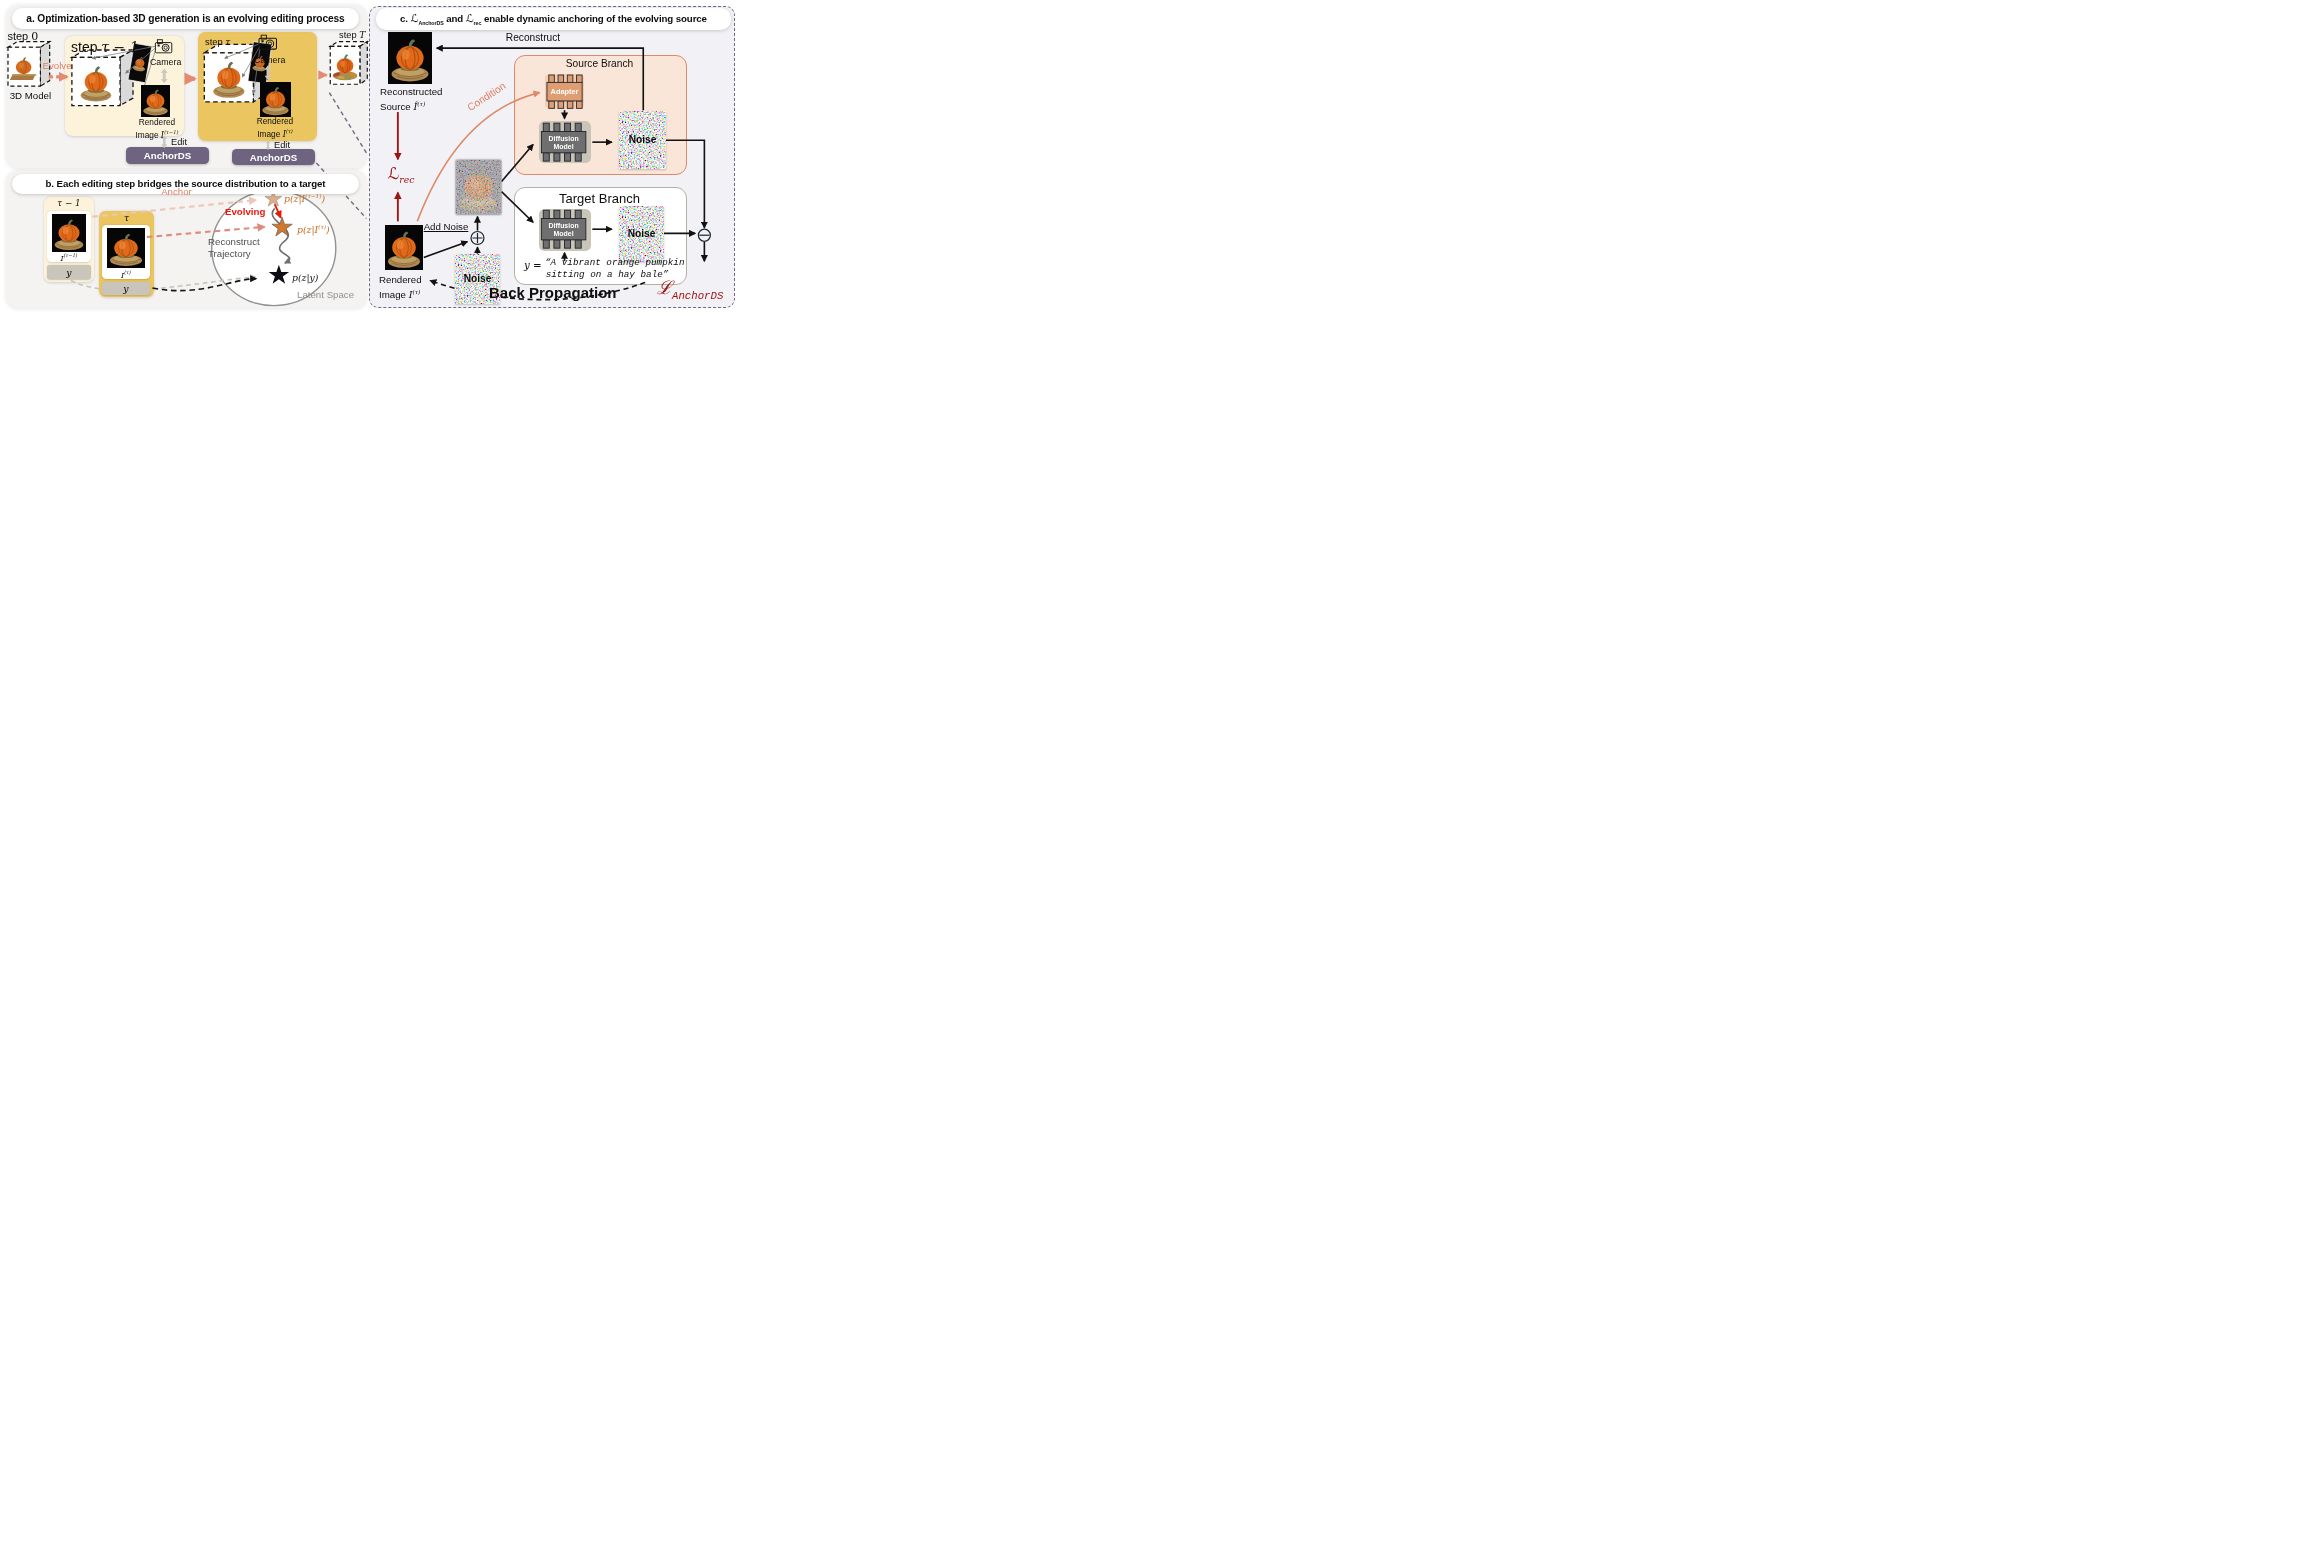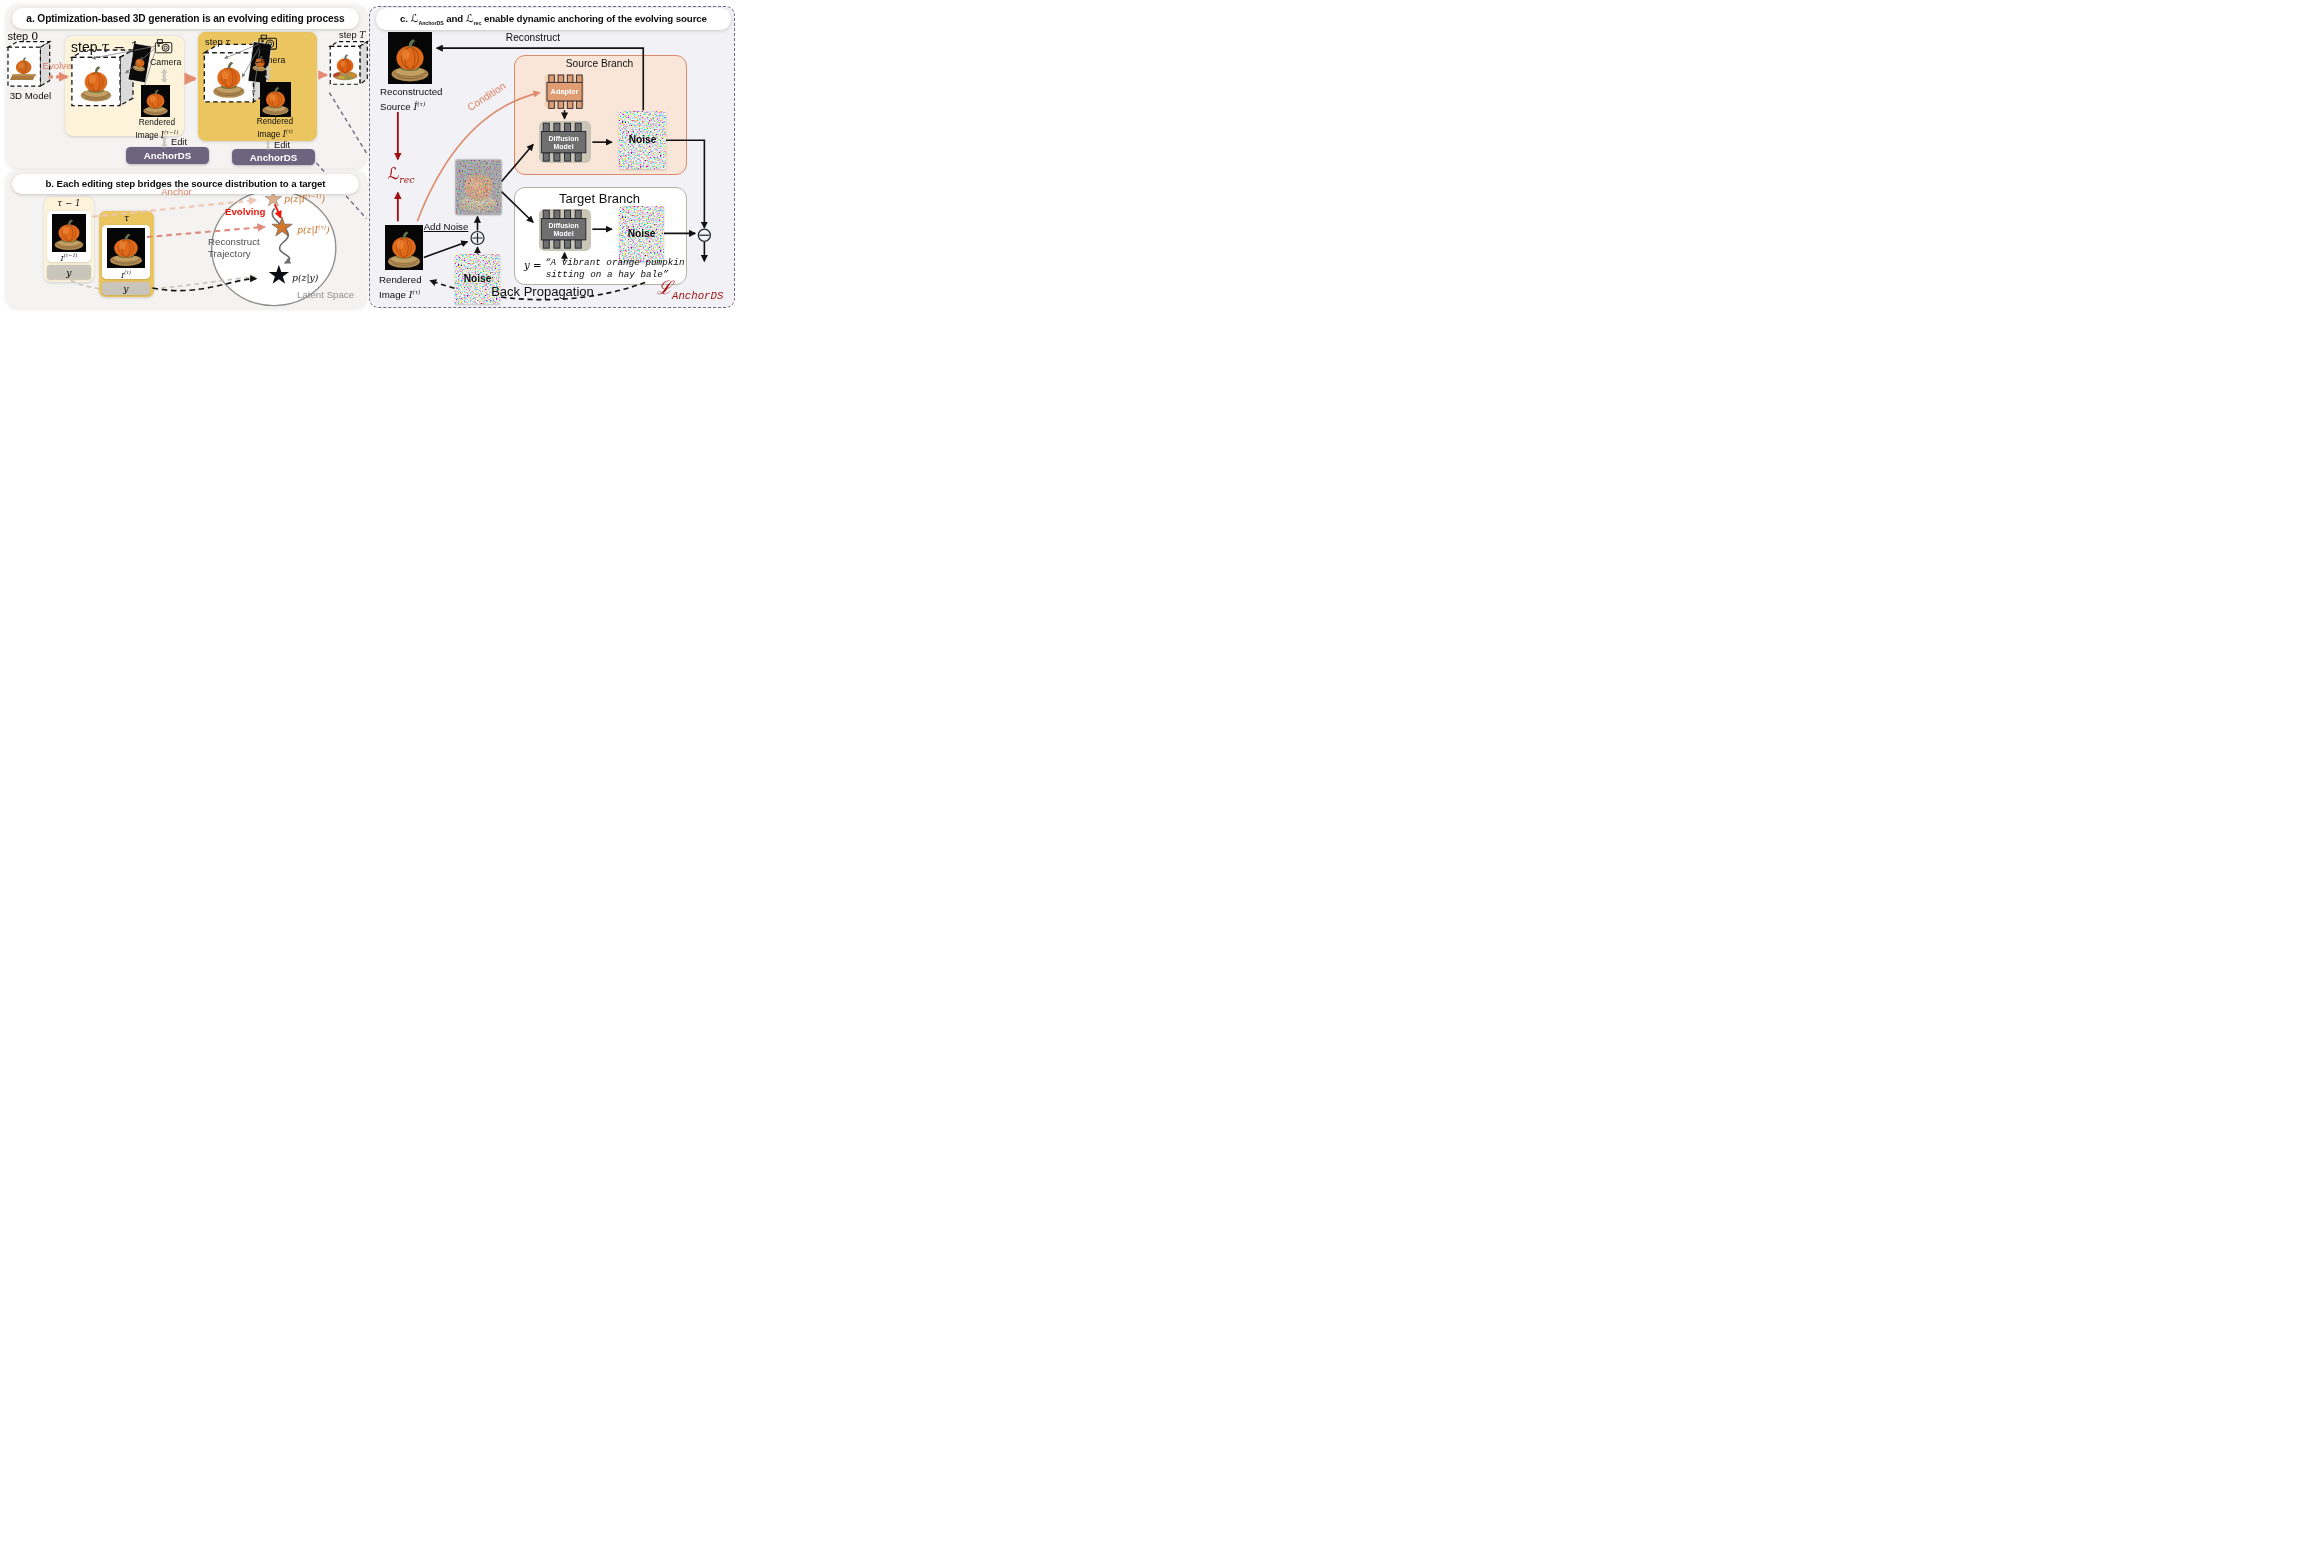--- a/index.html
+++ b/index.html
@@ -461,21 +461,21 @@
   </div>
 
   <div class="abs z3 lbl" style="left:524px;top:260px;font-size:10.2px;">
     <i class="m">y =</i>
   </div>
   <div class="abs z3 lbl ctr" style="left:545px;top:257px;width:124px;font-size:9.3px;line-height:12px;font-family:Liberation Mono, monospace;font-style:italic;">
     <span>“A vibrant orange pumpkin</span><br>
     <span>sitting on a hay bale”</span>
   </div>
 
-  <div class="abs z3 lbl ctr" style="left:489px;top:284px;width:107px;font-size:13px;">
+  <div class="abs z3 lbl ctr" style="left:489px;top:284px;width:107px;font-size:15px;font-weight:bold;">
     <span>Back Propagation</span>
   </div>
   <div class="abs z3 losstxt ctr" style="left:646px;top:274px;width:88px;font-size:18.5px;font-family:Liberation Mono, monospace;">
     <span>ℒ</span><sub style="font-size:10.7px;">AnchorDS</sub>
   </div>
 
 </div>
 
 
 </body></html>

